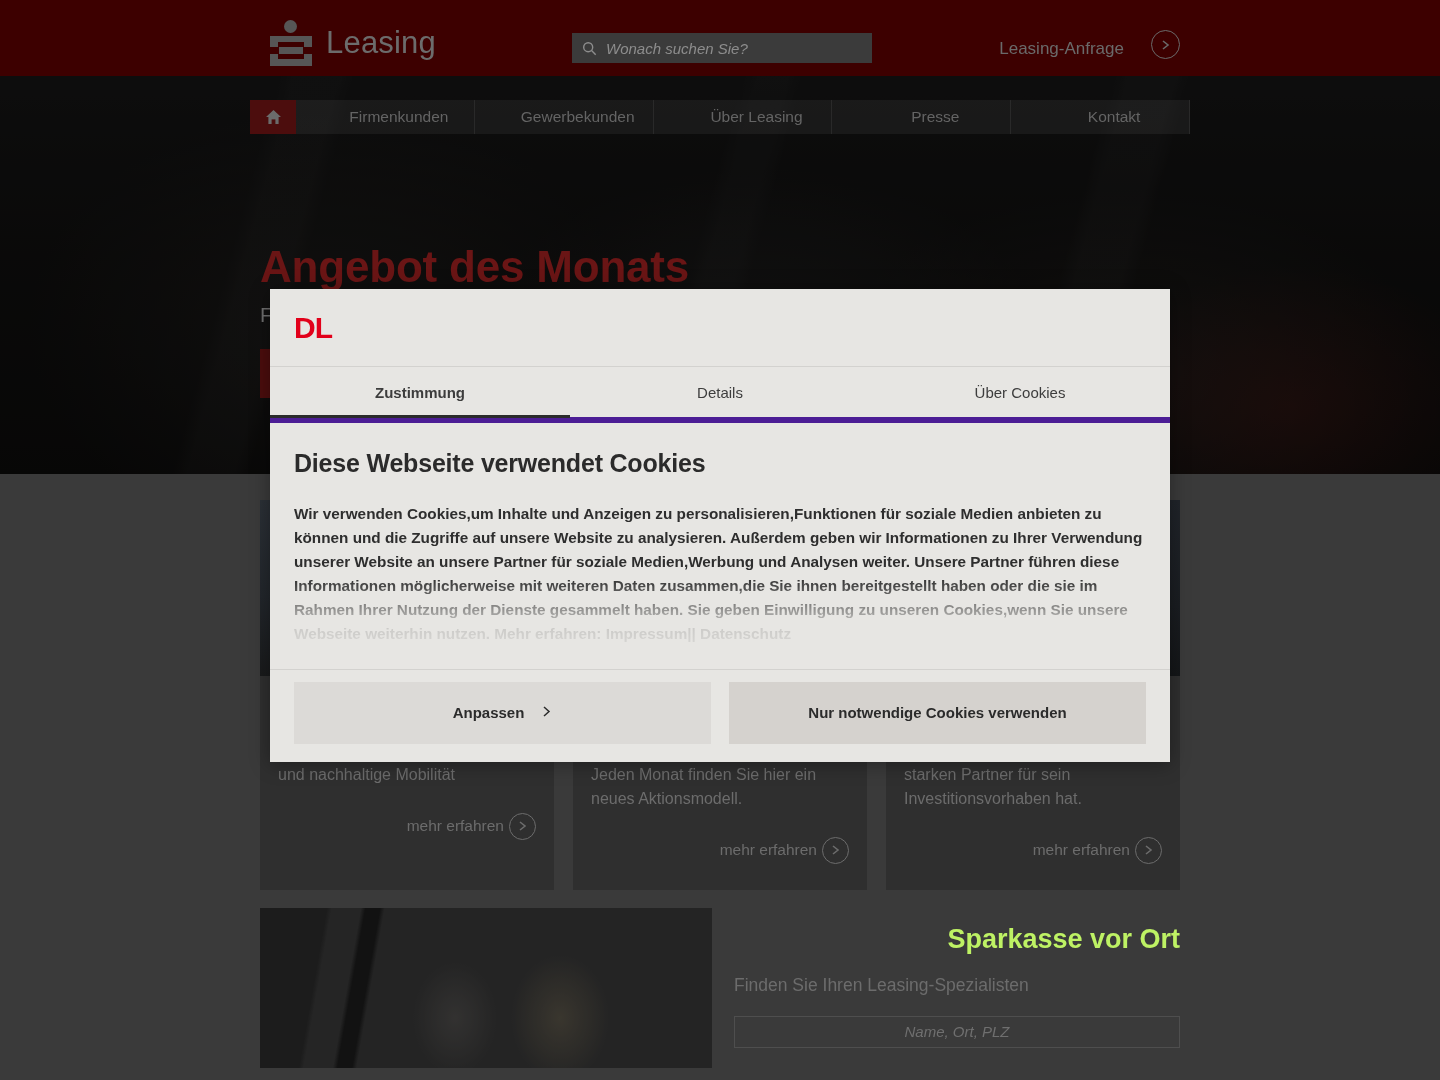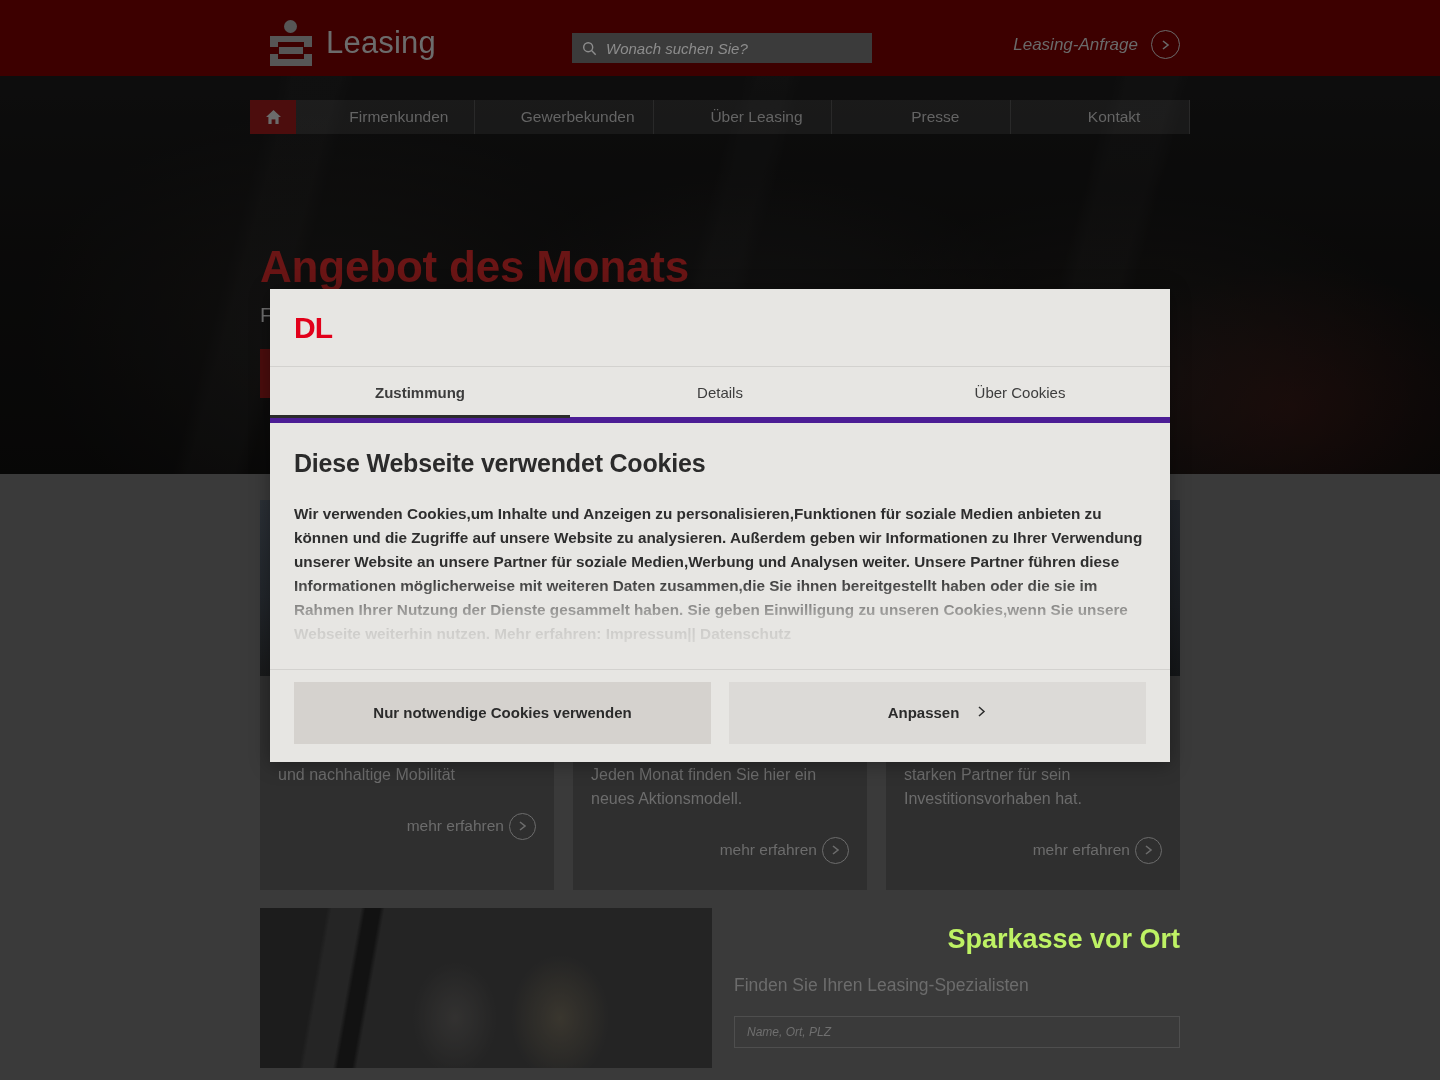--- a/index.html
+++ b/index.html
@@ -68,22 +68,22 @@
   .search-icon { width: 15px; height: 15px; flex: 0 0 auto; display:block; }
   .search-input {
     background: transparent; border: none; outline: none;
     font-family: "Liberation Sans", sans-serif;
     font-size: 15px; font-style: italic; color: #9a9a9a;
     width: 100%;
   }
   .search-input::placeholder { color: #8d8d8d; font-style: italic; }
   .anfrage {
     position: absolute; right: 10px; top: 30px;
-    display: flex; align-items: center; gap: 13px;
-    color: #6a6a6a; font-size: 17px; cursor: pointer; font-style: italic;
+    display: flex; align-items: flex-end; gap: 27px;
+    color: #6a6a6a; font-size: 17px; cursor: pointer;
   }
   .circle-arrow {
     width: 29px; height: 29px; border-radius: 50%;
     border: 1.6px solid #6a6a6a;
     display: flex; align-items: center; justify-content: center;
   }
   .circle-arrow svg { display:block; }
 
   
   .hero {
@@ -216,22 +216,23 @@
     font-size: 27px; font-weight: 700; color: #bef264; text-align: right;
   }
   .sp-sub {
     margin-top: 20px; font-size: 17.5px; color: #6c6c6c;
   }
   .sp-input {
     margin-top: 20px; width: 100%; height: 32px;
     background: transparent; border: 1px solid #4e4e4e;
     padding: 0 12px;
     font-family: "Liberation Sans", sans-serif;
-    font-size: 12px; font-style: italic; color: #777;
+    font-size: 15px; font-style: italic; color: #777;
     outline: none;
+    text-align: center;
   }
   .sp-input::placeholder { color: #6f6f6f; font-style: italic; }
 
   
   .modal {
     position: absolute; left: 270px; top: 289px;
     width: 900px; height: 473px;
     background: #e7e6e3;
     z-index: 50;
     display: flex; flex-direction: column;
@@ -450,25 +451,25 @@
       </div>
     </div>
 
     <div class="modal-body">
       <div class="modal-h2">Diese Webseite verwendet Cookies</div>
       <div class="modal-p">Wir verwenden Cookies,um Inhalte und Anzeigen zu personalisieren,Funktionen für soziale Medien anbieten zu können und die Zugriffe auf unsere Website zu analysieren. Außerdem geben wir Informationen zu Ihrer Verwendung unserer Website an unsere Partner für soziale Medien,Werbung und Analysen weiter. Unsere Partner führen diese Informationen möglicherweise mit weiteren Daten zusammen,die Sie ihnen bereitgestellt haben oder die sie im Rahmen Ihrer Nutzung der Dienste gesammelt haben. Sie geben Einwilligung zu unseren Cookies,wenn Sie unsere Webseite weiterhin nutzen. Mehr erfahren: Impressum|| Datenschutz</div>
       <div class="fade"></div>
     </div>
 
     <div class="modal-foot">
-      <button class="btn btn-necessary">Nur notwendige Cookies verwenden</button>
       <button class="btn btn-customize">
         <span>Anpassen</span>
         <span>
           <svg width="10" height="13" viewBox="0 0 10 13">
               <polyline points="2,2 7,6.5 2,11" fill="none" stroke="#2b2b2b" stroke-width="1.5"></polyline>
             </svg>
         </span>
       </button>
+      <button class="btn btn-necessary">Nur notwendige Cookies verwenden</button>
     </div>
   </div>
 
 </div>
 
 </body></html>

